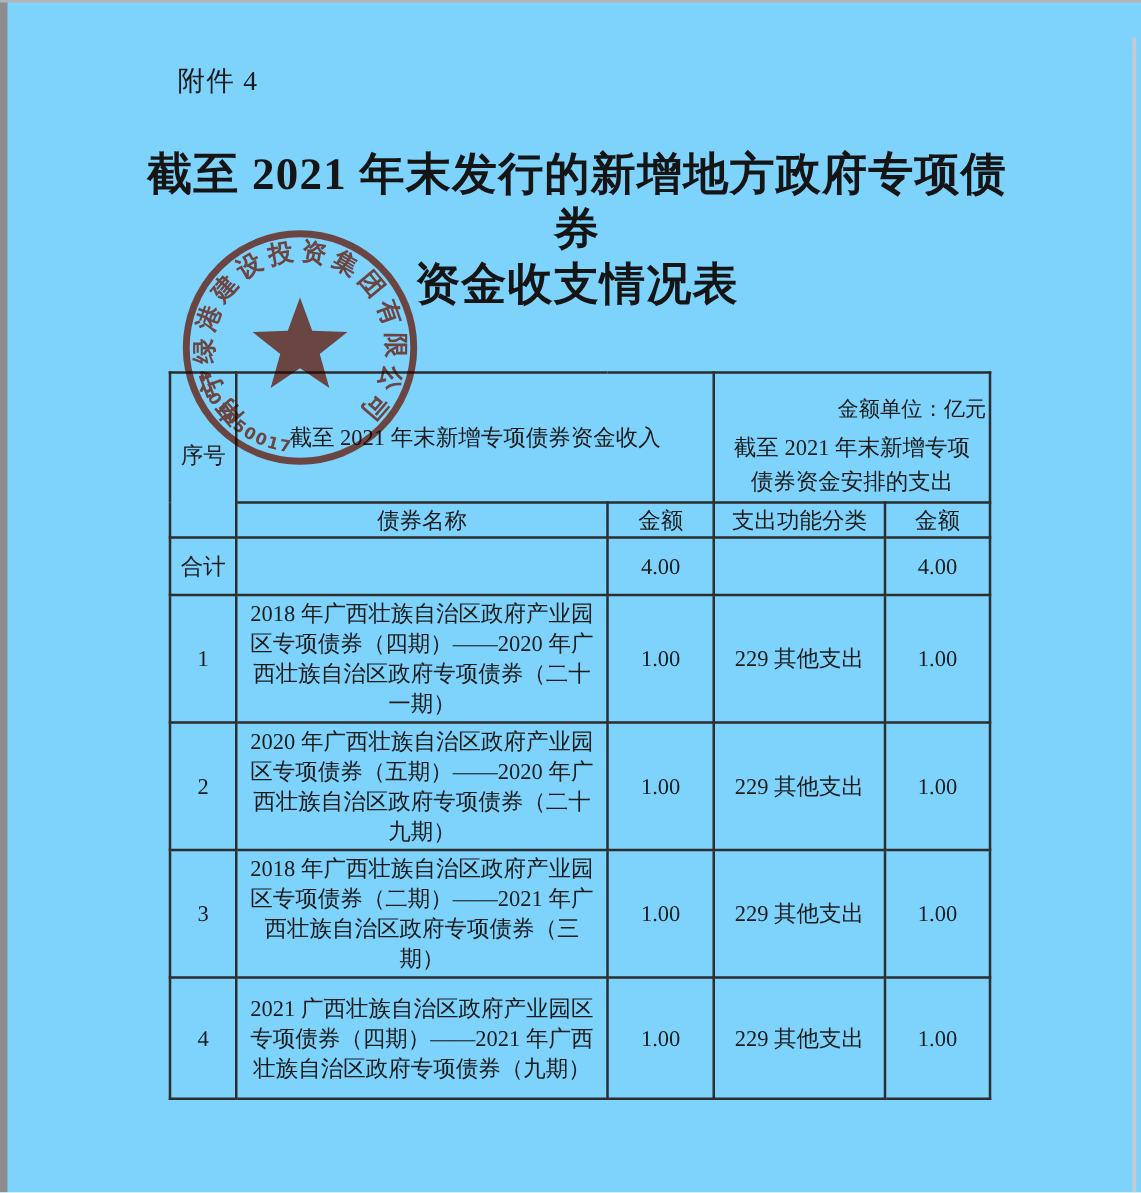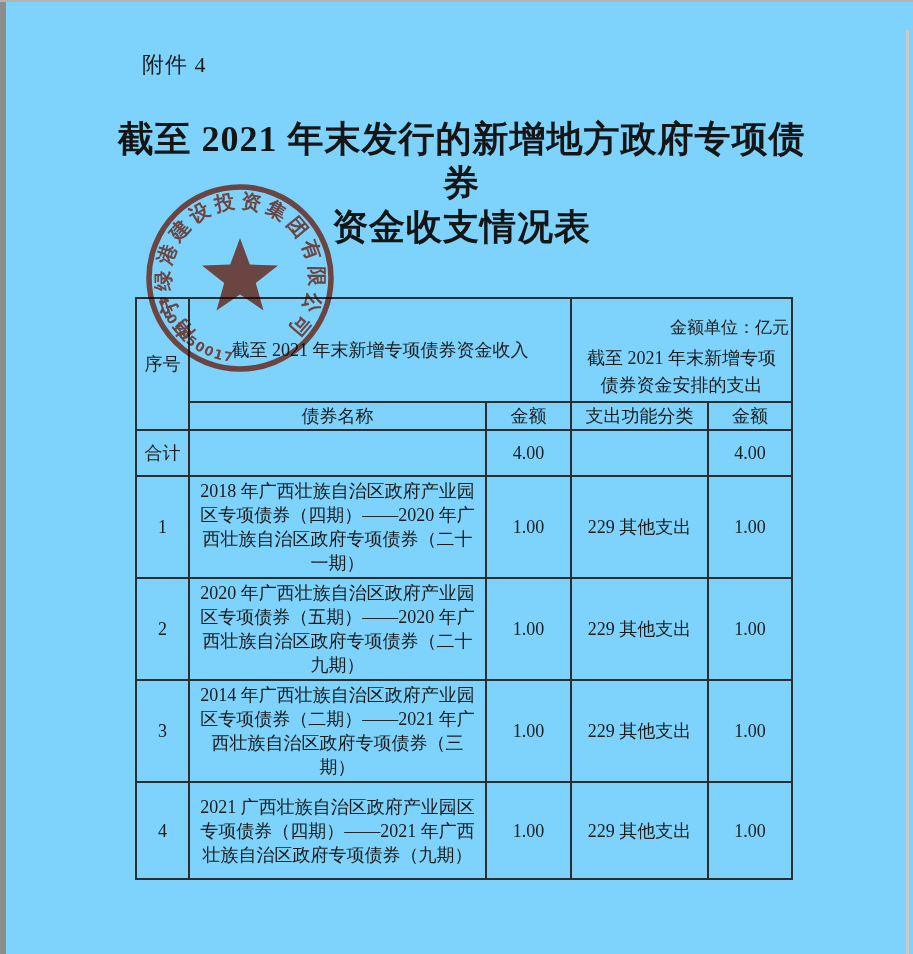--- a/index.html
+++ b/index.html
@@ -108,21 +108,21 @@
       </tr>
       <tr class="r-data2">
         <td>2</td>
         <td>2020 年广西壮族自治区政府产业园区专项债券（五期）——2020 年广西壮族自治区政府专项债券（二十九期）</td>
         <td>1.00</td>
         <td>229 其他支出</td>
         <td>1.00</td>
       </tr>
       <tr class="r-data3">
         <td>3</td>
-        <td>2014 年广西壮族自治区政府产业园区专项债券（二期）——2021 年广西壮族自治区政府专项债券（三期）</td>
+        <td>2018 年广西壮族自治区政府产业园区专项债券（二期）——2021 年广西壮族自治区政府专项债券（三期）</td>
         <td>1.00</td>
         <td>229 其他支出</td>
         <td>1.00</td>
       </tr>
       <tr class="r-data4">
         <td>4</td>
         <td>2021 广西壮族自治区政府产业园区专项债券（四期）——2021 年广西壮族自治区政府专项债券（九期）</td>
         <td>1.00</td>
         <td>229 其他支出</td>
         <td>1.00</td>

